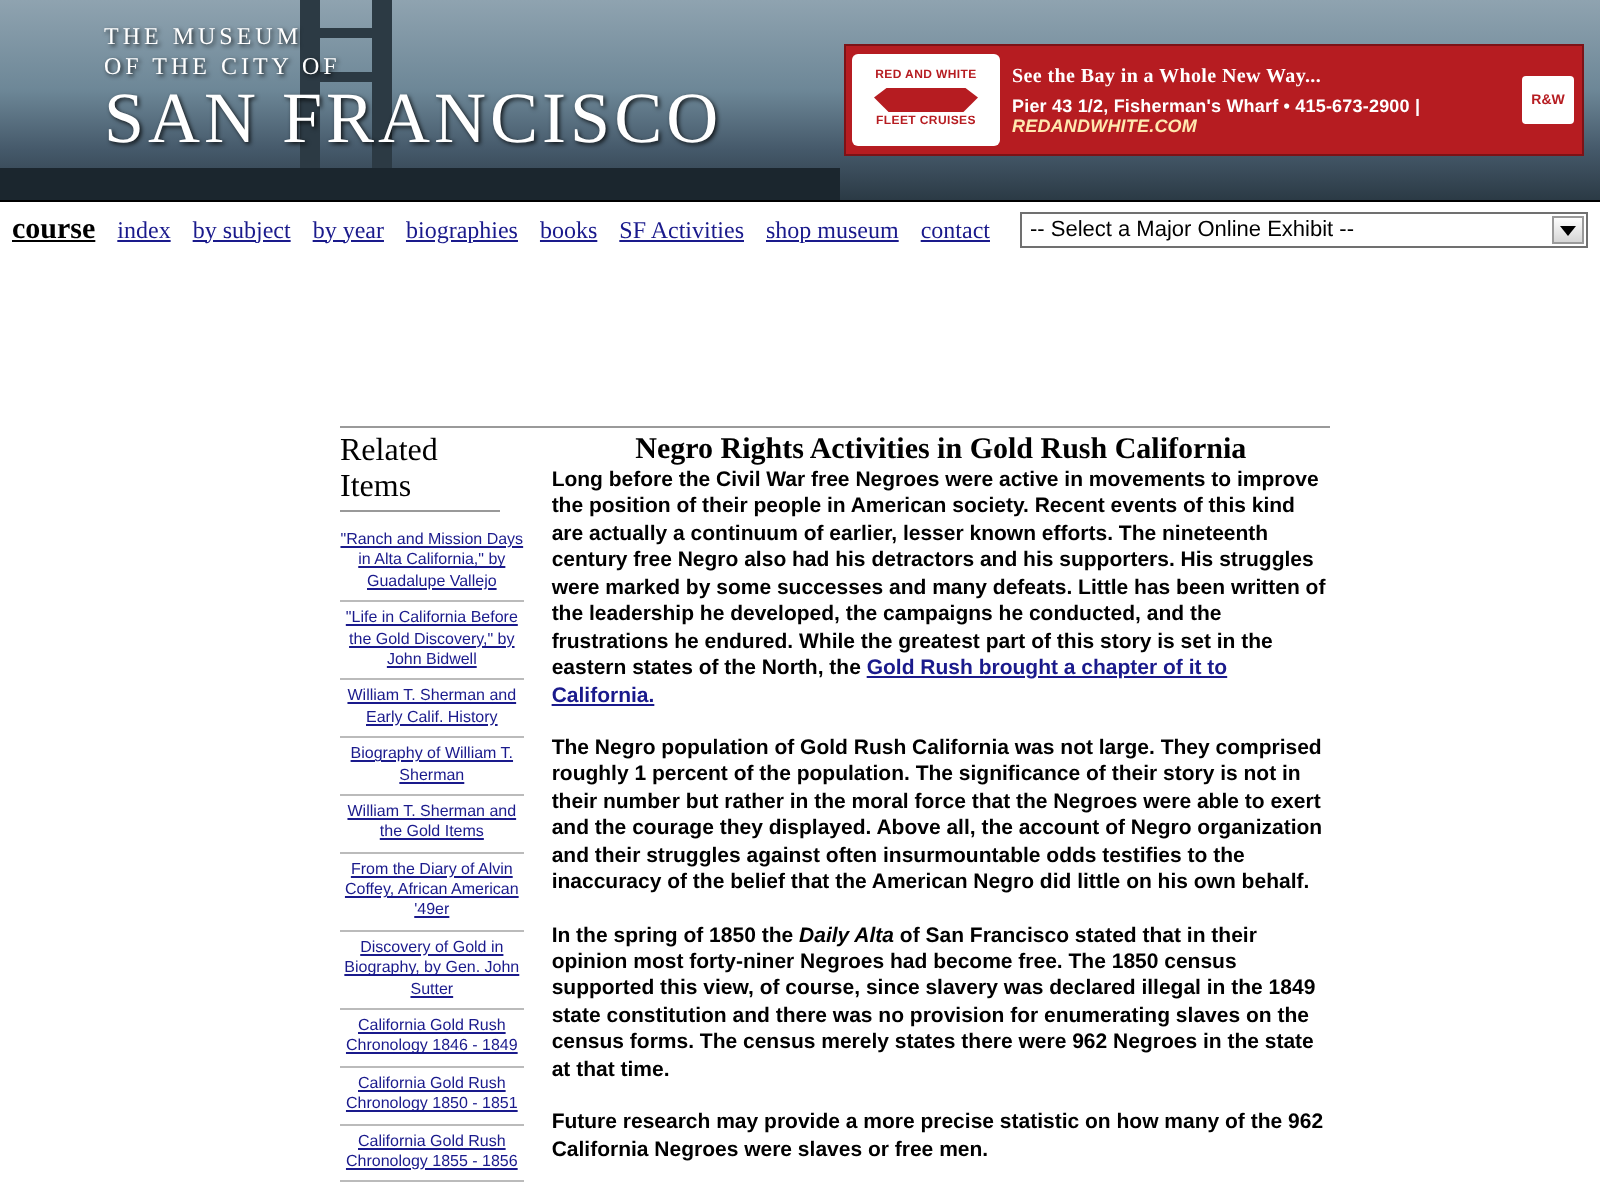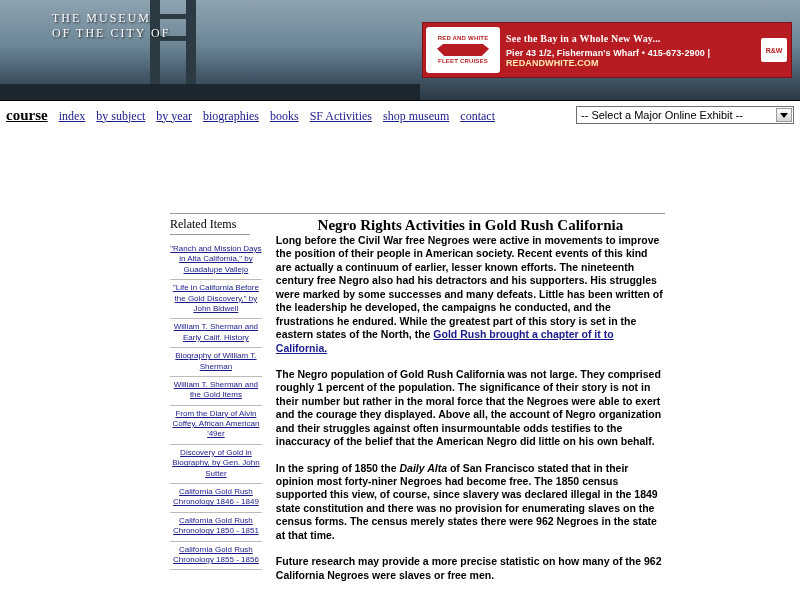--- a/index.html
+++ b/index.html
@@ -100,21 +100,21 @@
     font-weight: bold;
     font-family: "Liberation Serif", serif;
     letter-spacing: .2px;
   }
   .ad-text .t2 {
     font-size: 9px;
     font-weight: bold;
     margin-top: 4px;
     letter-spacing: .1px;
   }
-  .ad-text .t2 .url { color: #ffe9b0; }
+  .ad-text .t2 .url { color: #ffe9b0; font-style: italic; }
   .ad-logo-right {
     width: 26px;
     height: 24px;
     margin-right: 4px;
     background: #ffffff;
     border-radius: 2px;
     color: #b61c21;
     font-size: 7px;
     font-weight: bold;
     display: flex;
@@ -146,21 +146,21 @@
     font-family: "Liberation Serif", serif;
   }
   .nav-links a.first {
     font-size: 15px;
     font-weight: bold;
     color: #000000;
     text-decoration: underline;
   }
   .select-wrap {
     margin-left: auto;
-    width: 218px;
+    width: 284px;
     height: 18px;
     border: 1px solid #707070;
     background: #ffffff;
     display: flex;
     align-items: center;
     font-size: 11px;
     position: relative;
     box-sizing: border-box;
   }
   .select-wrap .sel-label {
@@ -204,21 +204,21 @@
   }
 
   
   .sidebar {
     width: 92px;
     padding-right: 10px;
   }
   .sidebar h2 {
     margin: 0 12px 6px 0;
     font-family: "Liberation Serif", serif;
-    font-size: 12px;
+    font-size: 16px;
     font-weight: normal;
     color: #000000;
     border-bottom: 1px solid #999;
     padding-bottom: 2px;
   }
   .side-item {
     border-bottom: 1px solid #bbbbbb;
     padding: 3px 0 4px 0;
     text-align: center;
   }
@@ -281,20 +281,21 @@
 
   <div class="bridge-tower" style="left:150px;top:0;width:10px;height:100px;"></div>
   <div class="bridge-tower" style="left:186px;top:0;width:10px;height:100px;"></div>
   <div class="bridge-tower" style="left:150px;top:14px;width:46px;height:5px;"></div>
   <div class="bridge-tower" style="left:150px;top:36px;width:46px;height:5px;"></div>
   <div class="bridge-tower" style="left:0;top:84px;width:420px;height:16px;background:#1b262e;"></div>
 
   <div class="logo">
     <div class="l1">THE MUSEUM</div>
     <div class="l2">OF THE CITY OF</div>
+    <div class="l3">SAN FRANCISCO</div>
   </div>
 
   <div class="ad">
     <div class="ad-badge">
       <span>RED AND WHITE</span>
       <span class="boat"></span>
       <span>FLEET CRUISES</span>
     </div>
     <div class="ad-text">
       <div class="t1">See the Bay in a Whole New Way...</div>

